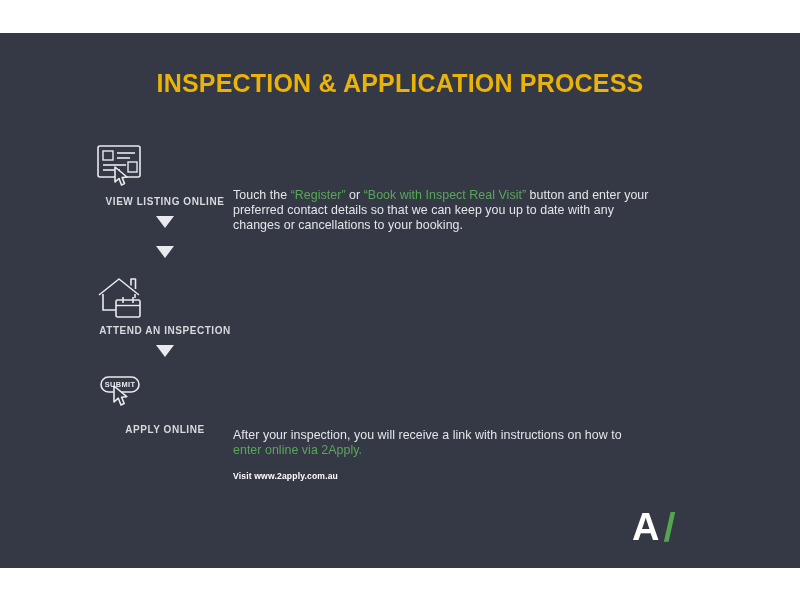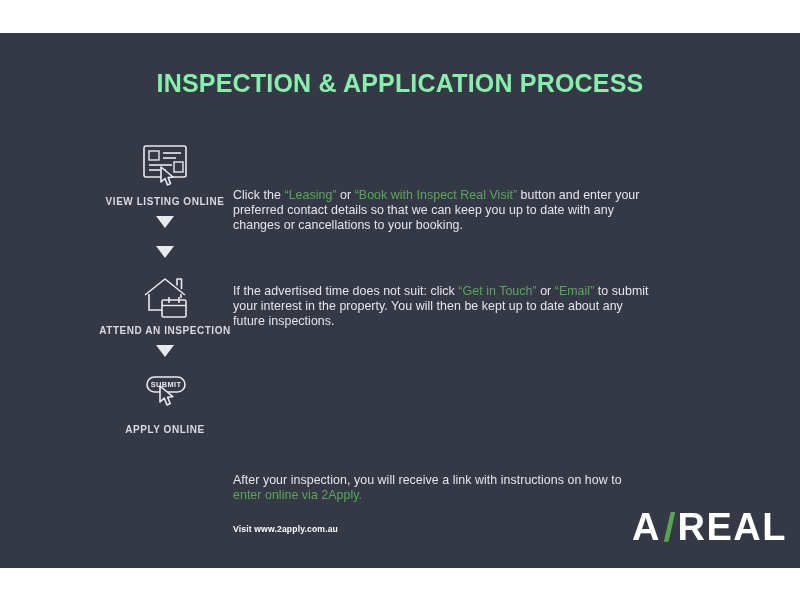--- a/index.html
+++ b/index.html
@@ -22,21 +22,21 @@
     height: 535px;
     background: #353845;
   }
 
   .slide-title {
     position: absolute;
     left: 0;
     top: 36px;
     width: 800px;
     text-align: center;
-    color: #86efac;
+    color: #eab308;
     font-size: 25px;
     font-weight: bold;
     letter-spacing: 0.2px;
   }
 
   
   .steps {
     position: absolute;
     left: 90px;
     top: 105px;
@@ -46,21 +46,21 @@
   .step-block {
     position: relative;
     width: 150px;
     text-align: center;
   }
 
   .icon-box {
     height: 56px;
     display: flex;
     align-items: center;
-    justify-content: center;
+    justify-content: flex-start;
   }
 
   .step-label {
     color: #d8dade;
     font-size: 10px;
     font-weight: bold;
     letter-spacing: 0.55px;
     margin-top: 2px;
     white-space: nowrap;
   }
@@ -93,21 +93,21 @@
     line-height: 15.2px;
     letter-spacing: 0.05px;
   }
   .green { color: #58a85a; }
 
   .visit {
     color: #ffffff;
     font-size: 8.6px;
     font-weight: bold;
     letter-spacing: 0.15px;
-    margin-top: 20px;
+    margin-top: 13px;
   }
 
   
   .logo {
     position: absolute;
     left: 632px;
     top: 472px;
     display: flex;
     align-items: center;
     color: #ffffff;
@@ -184,31 +184,29 @@
           <path d="M24 17 L24 33 L28.3 29.2 L31 36 L34.2 34.5 L31.6 28.2 L36.8 27.6 Z" fill="#353845" stroke="#e9eaee" stroke-width="1.6" stroke-linejoin="round"></path>
         </svg>
       </div>
       <div class="step-label">APPLY ONLINE</div>
     </div>
 
   </div>
 
   <div class="texts">
     <div style="height:50px"></div>
-    <div class="para"><span>Click the </span><span class="green">“Leasing”</span><span> or </span><span class="green">“Book with Inspect Real Visit”</span><span> button and enter your preferred contact details so that we can keep you up to date with any changes or cancellations to your booking.</span></div>
+    <div class="para"><span>Touch the </span><span class="green">“Register”</span><span> or </span><span class="green">“Book with Inspect Real Visit”</span><span> button and enter your preferred contact details so that we can keep you up to date with any changes or cancellations to your booking.</span></div>
 
     <div style="height:50px"></div>
-    <div class="para"><span>If the advertised time does not suit: click </span><span class="green">“Get in Touch”</span><span> or </span><span class="green">“Email”</span><span> to submit your interest in the property. You will then be kept up to date about any future inspections.</span></div>
 
     <div style="height:71px"></div>
 
     <div style="height:73px"></div>
     <div class="para"><span>After your inspection, you will receive a link with instructions on how to </span><span class="green">enter online via 2Apply.</span></div>
     <div class="visit">Visit www.2apply.com.au</div>
   </div>
 
   <div class="logo">
     <span>A</span>
     <span class="slash">/</span>
-    <span>REAL</span>
   </div>
 
 </div>
 
 </body></html>

